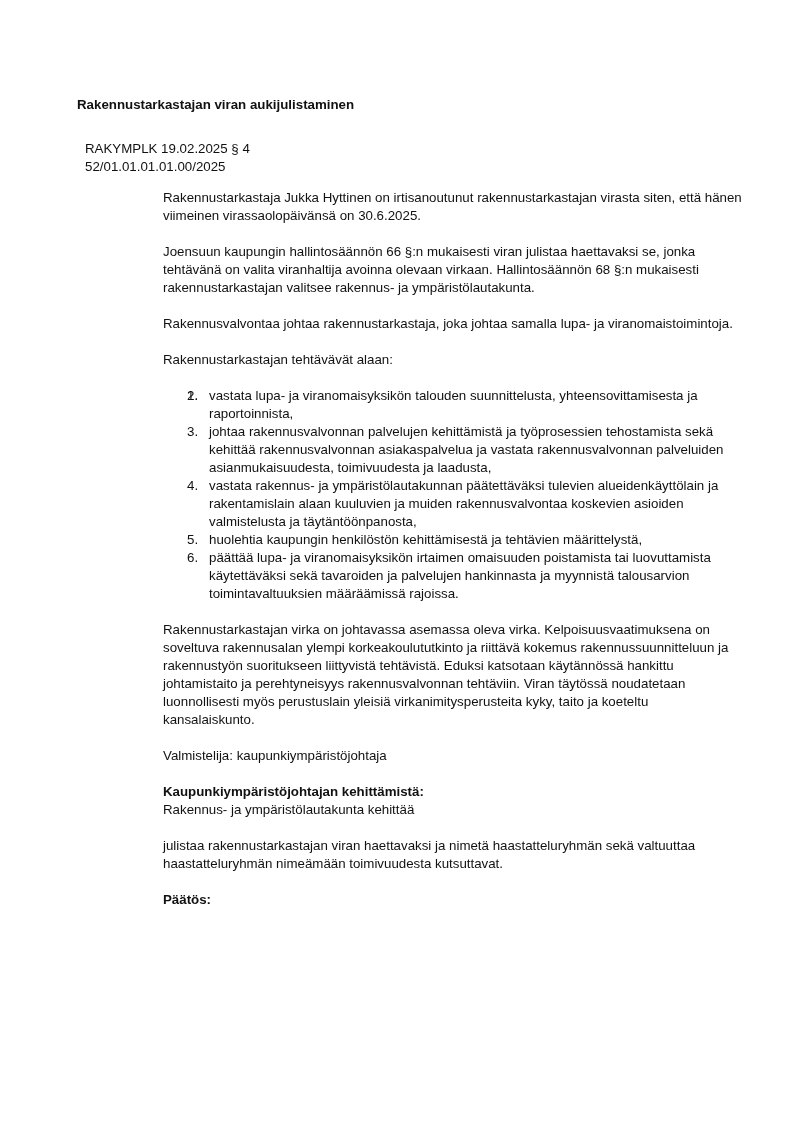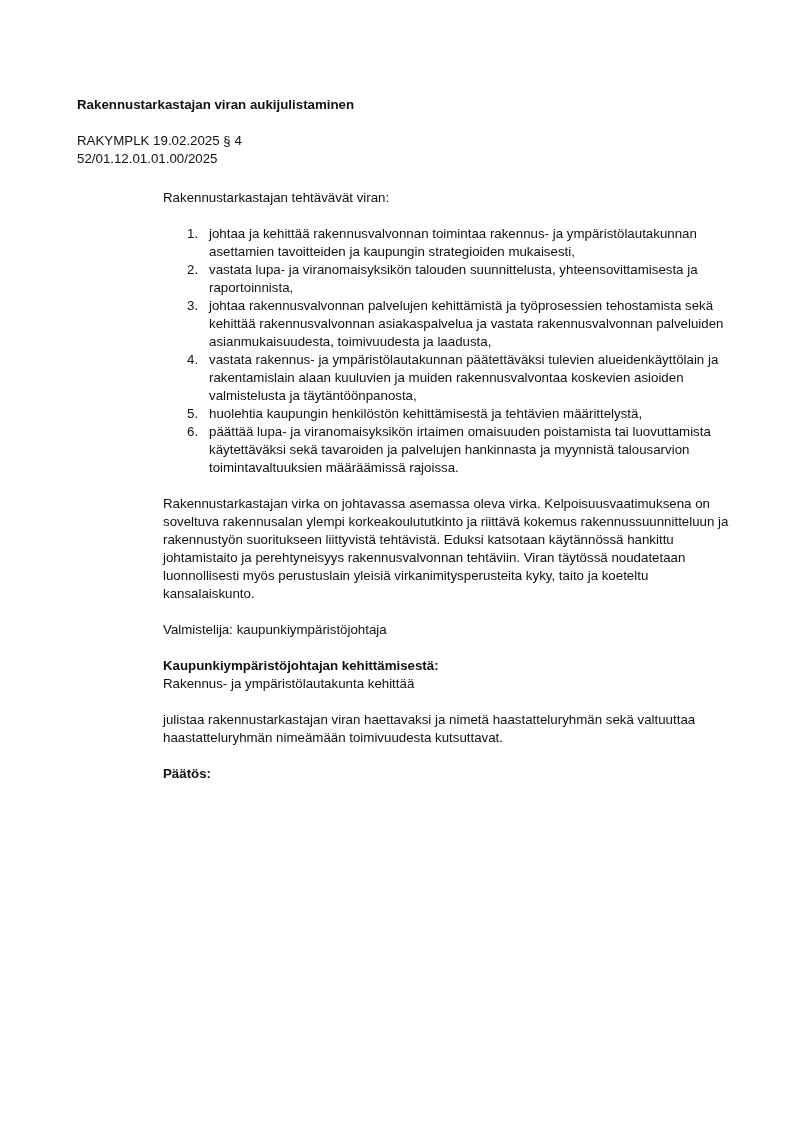--- a/index.html
+++ b/index.html
@@ -29,21 +29,21 @@
       left: 77px;
       top: 88px;
       font-weight: bold;
       font-size: 13.3px;
       margin: 0;
     }
     .meta {
       position: absolute;
       left: 77px;
       top: 124px;
-      margin: 0;
+      margin: 8px;
     }
     .meta div { white-space: nowrap; }
     .body {
       position: absolute;
       left: 163px;
       top: 181px;
       width: 580px;
     }
     .para {
       margin: 0 0 18px 0;
@@ -66,30 +66,32 @@
   </style>
 </head>
 <body>
 
 <div class="page">
 
   <h1 class="title">Rakennustarkastajan viran aukijulistaminen</h1>
 
   <div class="meta">
     <div>RAKYMPLK 19.02.2025 § 4</div>
-    <div>52/01.12.01.01.00/2025</div>
+    <div>52/01.01.01.01.00/2025</div>
   </div>
 
   <div class="body">
-    <p class="para">Rakennustarkastajan tehtävävät viran:</p>
+    <p class="para">Rakennustarkastaja Jukka Hyttinen on irtisanoutunut rakennustarkastajan virasta siten, että hänen viimeinen virassaolopäivänsä on 30.6.2025.</p>
+    <p class="para">Joensuun kaupungin hallintosäännön 66 §:n mukaisesti viran julistaa haettavaksi se, jonka tehtävänä on valita viranhaltija avoinna olevaan virkaan. Hallintosäännön 68 §:n mukaisesti rakennustarkastajan valitsee rakennus- ja ympäristölautakunta.</p>
+    <p class="para">Rakennusvalvontaa johtaa rakennustarkastaja, joka johtaa samalla lupa- ja viranomaistoimintoja.</p>
+    <p class="para">Rakennustarkastajan tehtävävät alaan:</p>
 
     <ol class="list">
       <li>
         <span class="num">1.</span>
-        <span>johtaa ja kehittää rakennusvalvonnan toimintaa rakennus- ja ympäristölautakunnan asettamien tavoitteiden ja kaupungin strategioiden mukaisesti,</span>
       </li>
       <li>
         <span class="num">2.</span>
         <span>vastata lupa- ja viranomaisyksikön talouden suunnittelusta, yhteensovittamisesta ja raportoinnista,</span>
       </li>
       <li>
         <span class="num">3.</span>
         <span>johtaa rakennusvalvonnan palvelujen kehittämistä ja työprosessien tehostamista sekä kehittää rakennusvalvonnan asiakaspalvelua ja vastata rakennusvalvonnan palveluiden asianmukaisuudesta, toimivuudesta ja laadusta,</span>
       </li>
       <li>
@@ -103,21 +105,21 @@
       <li>
         <span class="num">6.</span>
         <span>päättää lupa- ja viranomaisyksikön irtaimen omaisuuden poistamista tai luovuttamista käytettäväksi sekä tavaroiden ja palvelujen hankinnasta ja myynnistä talousarvion toimintavaltuuksien määräämissä rajoissa.</span>
       </li>
     </ol>
 
     <p class="para">Rakennustarkastajan virka on johtavassa asemassa oleva virka. Kelpoisuusvaatimuksena on soveltuva rakennusalan ylempi korkeakoulututkinto ja riittävä kokemus rakennussuunnitteluun ja rakennustyön suoritukseen liittyvistä tehtävistä. Eduksi katsotaan käytännössä hankittu johtamistaito ja perehtyneisyys rakennusvalvonnan tehtäviin. Viran täytössä noudatetaan luonnollisesti myös perustuslain yleisiä virkanimitysperusteita kyky, taito ja koeteltu kansalaiskunto.</p>
     <p class="para">Valmistelija: kaupunkiympäristöjohtaja</p>
 
     <div class="para">
-      <div class="bold">Kaupunkiympäristöjohtajan kehittämisestä:</div>
+      <div class="bold">Kaupunkiympäristöjohtajan kehittämistä:</div>
       <div>Rakennus- ja ympäristölautakunta kehittää</div>
     </div>
 
     <p class="para">julistaa rakennustarkastajan viran haettavaksi ja nimetä haastatteluryhmän sekä valtuuttaa haastatteluryhmän nimeämään toimivuudesta kutsuttavat.</p>
 
     <div class="bold">Päätös:</div>
   </div>
 
 </div>
 

